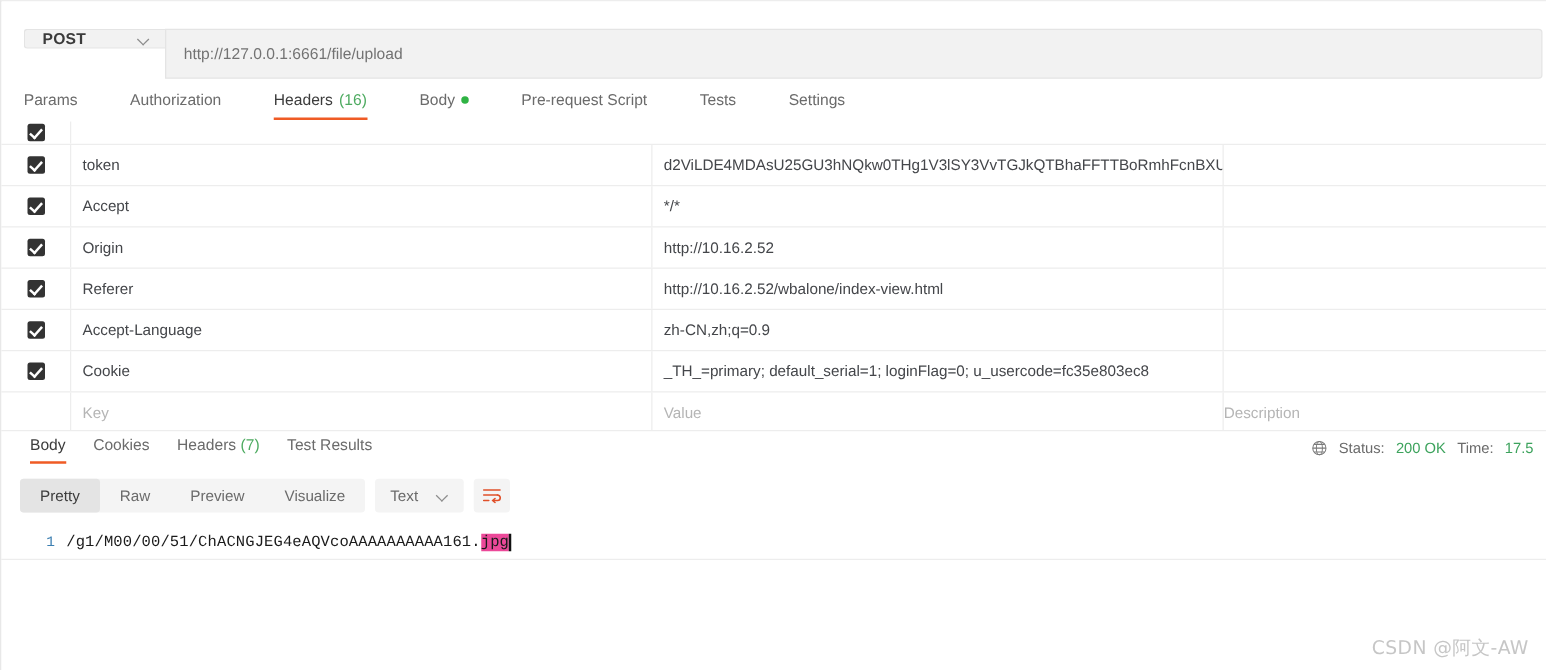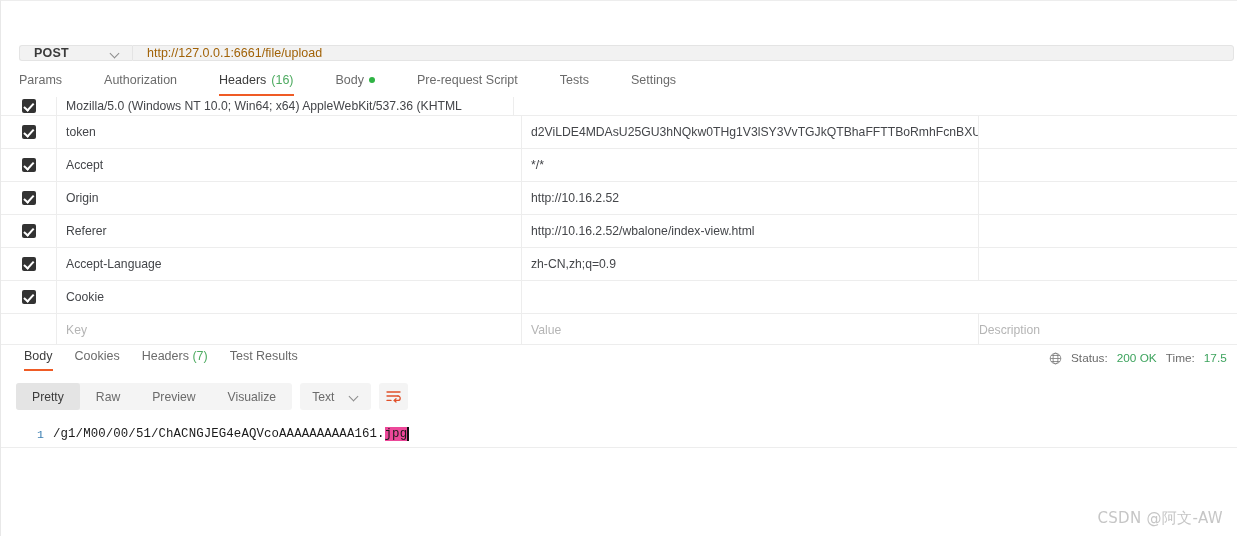--- a/index.html
+++ b/index.html
@@ -17,21 +17,21 @@
     border-left: 1px solid #e8e8e8;
     border-top: 1px solid #ededed;
   }
 
   
   .urlbar-row {
     position: absolute;
     left: 18px; top: 22px;
     width: 1215px; height: 38px;
     display: flex;
-    align-items: flex-end;
+    align-items: flex-start;
   }
   .method-select {
     width: 113px;
     background: #f2f2f2;
     border: 1px solid #e4e4e4;
     border-right: none;
     border-radius: 3px 0 0 3px;
     display: flex;
     align-items: center;
     justify-content: space-between;
@@ -58,23 +58,23 @@
     border-bottom: 1.4px solid #8c8c8c;
     transform: rotate(45deg);
   }
   .url-input {
     flex: 1;
     background: #f2f2f2;
     border: 1px solid #e4e4e4;
     border-radius: 0 3px 3px 0;
     display: flex;
     align-items: center;
-    padding: 0 14px;
+    padding: 12px 14px;
     font-size: 12.5px;
-    color: #a16207;
+    color: #737373;
     cursor: text;
     overflow: hidden;
     white-space: nowrap;
   }
 
   
   .req-tabs {
     position: absolute;
     left: 18px; top: 72px;
     display: flex;
@@ -397,21 +397,20 @@
       <span>Settings</span>
     </div>
   </div>
 
   <div class="hdr-table">
 
     <div class="hdr-row clipped">
       <div class="cell-check">
         <div class="cb"></div>
       </div>
-      <div class="cell-val">Mozilla/5.0 (Windows NT 10.0; Win64; x64) AppleWebKit/537.36 (KHTML</div>
       <div class="cell-desc"></div>
     </div>
 
     <div class="hdr-row">
       <div class="cell-check">
         <div class="cb"></div>
       </div>
       <div class="cell-key">token</div>
       <div class="cell-val">d2ViLDE4MDAsU25GU3hNQkw0THg1V3lSY3VvTGJkQTBhaFFTTBoRmhFcnBXUI...</div>
       <div class="cell-desc"></div>
@@ -451,20 +450,21 @@
       <div class="cell-key">Accept-Language</div>
       <div class="cell-val">zh-CN,zh;q=0.9</div>
       <div class="cell-desc"></div>
     </div>
 
     <div class="hdr-row">
       <div class="cell-check">
         <div class="cb"></div>
       </div>
       <div class="cell-key">Cookie</div>
+      <div class="cell-val">_TH_=primary; default_serial=1; loginFlag=0; u_usercode=fc35e803ec8</div>
       <div class="cell-desc"></div>
     </div>
 
     <div class="hdr-row placeholder">
       <div class="cell-check"></div>
       <div class="cell-key">Key</div>
       <div class="cell-val">Value</div>
       <div class="cell-desc">Description</div>
     </div>
 

